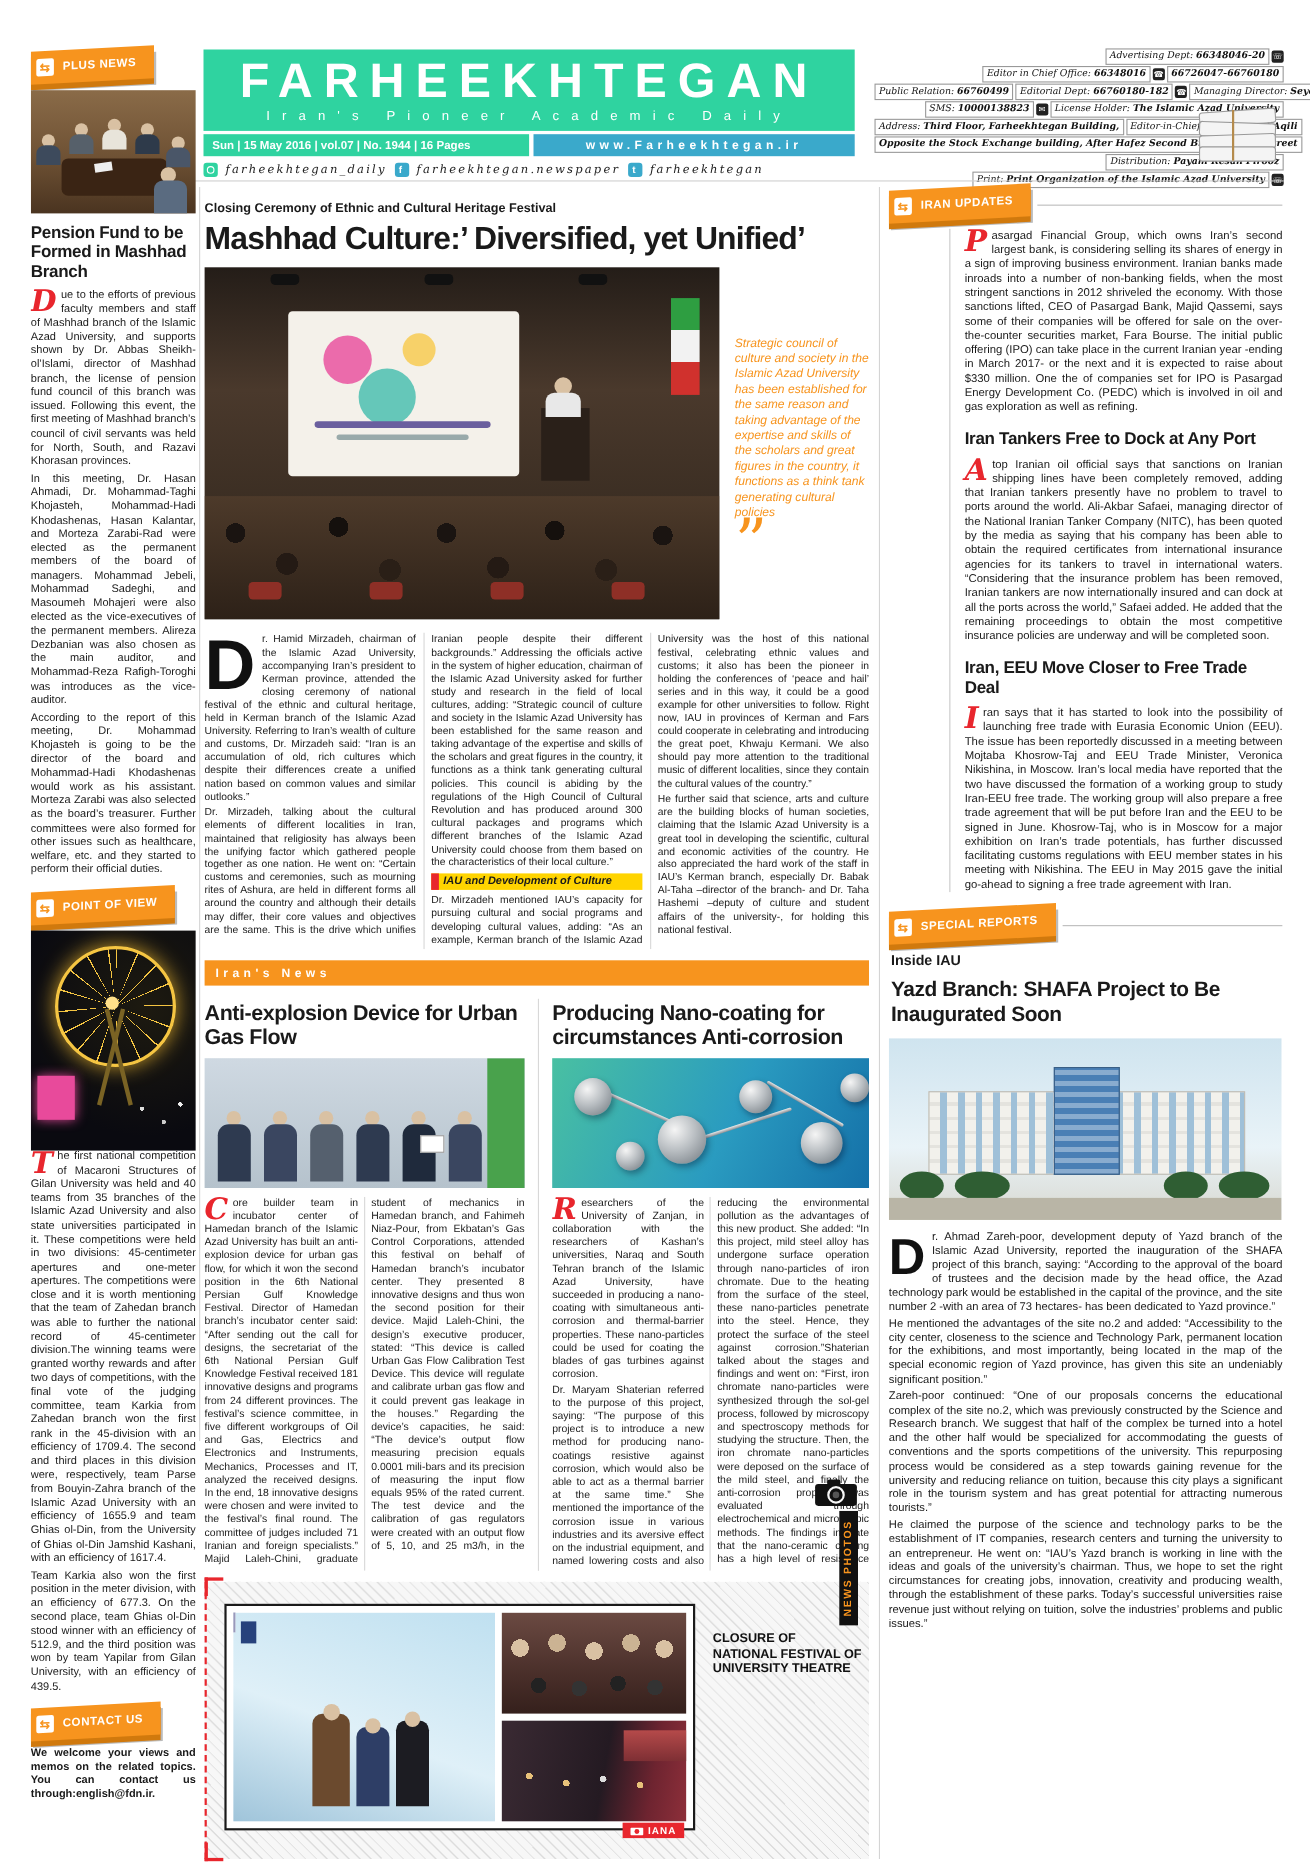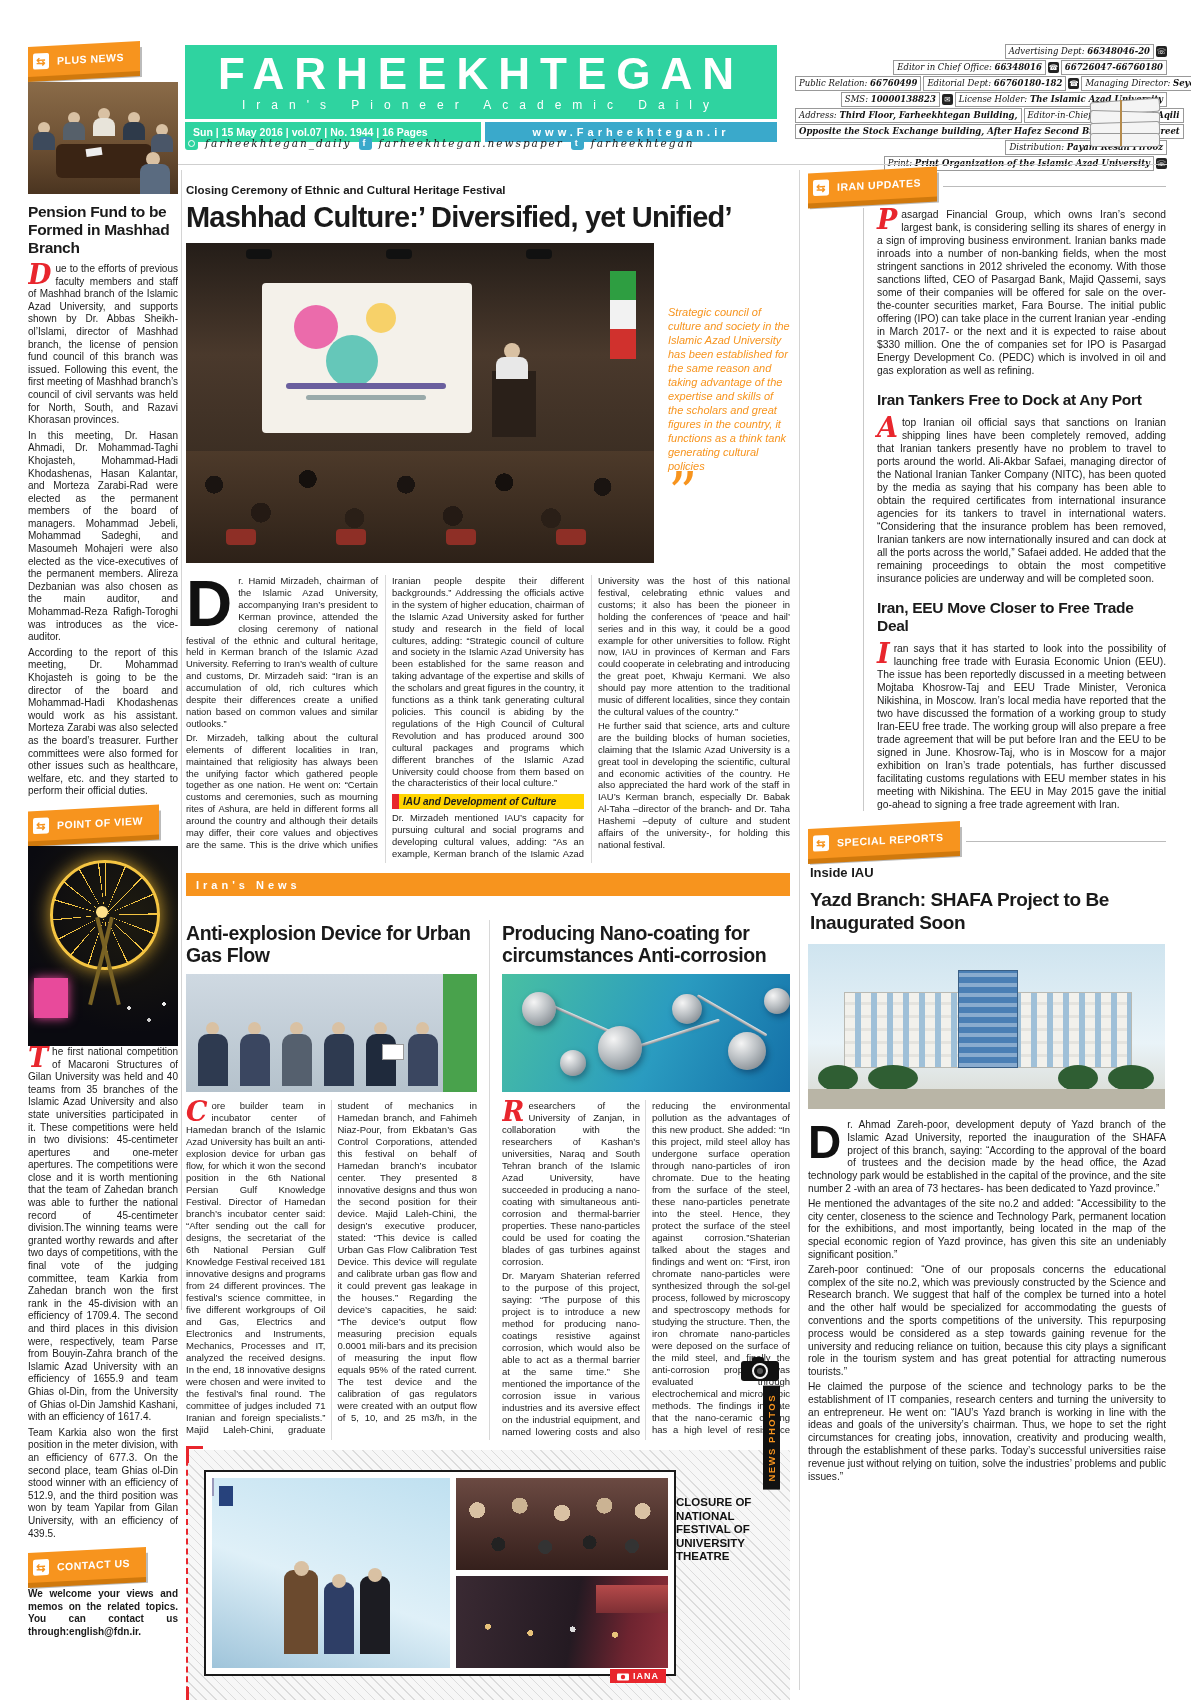--- a/index.html
+++ b/index.html
@@ -7,21 +7,21 @@
         font-family:"Liberation Sans",sans-serif;color:#1a1a1a;overflow:hidden;}
   
   .masthead{position:absolute;left:185px;top:45px;width:592px;height:74px;background:#2fd3a0;
             display:flex;flex-direction:column;justify-content:center;align-items:center;}
   .mast-title{color:#fff;font-weight:bold;font-size:44px;line-height:44px;letter-spacing:10px;white-space:nowrap;}
   .mast-tagline{color:#fff;font-size:12px;letter-spacing:11px;white-space:nowrap;margin-top:2px;}
   .date-bar{position:absolute;left:185px;top:122px;width:296px;height:20px;background:#2fd3a0;color:#fff;
             font-weight:bold;font-size:10.5px;display:flex;align-items:center;padding-left:8px;box-sizing:border-box;white-space:nowrap;}
   .web-bar{position:absolute;left:485px;top:122px;width:292px;height:20px;background:#3aa9cb;color:#fff;
            font-weight:bold;font-size:11px;letter-spacing:4px;display:flex;align-items:center;justify-content:center;white-space:nowrap;}
-  .social-row{position:absolute;left:185px;top:134px;width:592px;height:18px;display:flex;align-items:center;gap:7px;
+  .social-row{position:absolute;left:185px;top:145px;width:592px;height:18px;display:flex;align-items:center;gap:7px;
               font-family:"DejaVu Serif",serif;font-style:italic;font-size:10.5px;letter-spacing:2px;color:#222;}
   .soc-ico{width:13px;height:13px;border-radius:3px;display:inline-flex;align-items:center;justify-content:center;
            color:#fff;font-size:9px;font-style:normal;font-family:"Liberation Sans",sans-serif;font-weight:bold;}
   .ig{background:#2fd3a0;position:relative;}
   .ig::after{content:"";width:5px;height:5px;border:1.5px solid #fff;border-radius:50%;}
   .fb{background:#3aa9cb;}
   .tw{background:#3aa9cb;}
   .infobox{position:absolute;left:793px;top:44px;width:374px;height:118px;text-align:right;
            font-family:"DejaVu Serif",serif;font-style:italic;font-size:8.5px;line-height:13px;color:#111;}
   .ib-line{margin-bottom:1px;white-space:nowrap;}
@@ -134,34 +134,34 @@
   .lead-row{display:flex;}
   .pullquote{width:122px;margin-left:14px;padding-top:62px;color:#f7941e;font-weight:normal;font-style:italic;
              font-size:11px;line-height:14px;}
   .quote-glyph{font-family:"DejaVu Serif",serif;font-size:58px;line-height:40px;color:#f7941e;font-style:normal;}
   .main-body{margin-top:12px;height:288px;overflow:hidden;column-count:3;column-gap:14px;column-rule:1px solid #d8d8d8;}
   .main-body p{font-size:9.4px;line-height:11.9px;text-align:justify;margin:0 0 2px 0;}
   .subhead{background:#ffd400;border-left:7px solid #e8262d;font-weight:bold;font-style:italic;font-size:10px;
            padding:2px 4px;margin:5px 0 3px 0;break-inside:avoid;}
   .section-bar{margin-top:10px;height:23px;background:#f7941e;color:#fff;font-weight:bold;font-size:11px;
                letter-spacing:4px;display:flex;align-items:center;padding-left:10px;}
-  .two-arts{display:flex;margin-top:24px;justify-content:space-between;}
+  .two-arts{display:flex;margin-top:12px;justify-content:space-between;}
   .art{width:297px;}
   .art + .art{border-left:1px solid #d8d8d8;padding-left:12px;margin-left:12px;width:294px;}
   .art h3{font-weight:bold;font-size:19.5px;line-height:22px;letter-spacing:-.4px;margin:2px 0 8px 0;}
   .art .cols2{margin-top:8px;height:340px;overflow:hidden;column-count:2;column-gap:12px;column-rule:1px solid #d8d8d8;}
   .art .cols2 p{font-size:9.5px;line-height:12px;text-align:justify;margin:0 0 2px 0;}
   
   .photo-zone{position:relative;margin-top:10px;height:252px;
       background:repeating-linear-gradient(45deg,#dcdcdc 0 1px,transparent 1px 7px),#f7f7f7;
       border-left:2px dashed #e8262d;box-sizing:border-box;padding:20px 0 0 16px;}
   .corner{position:absolute;width:14px;height:14px;border-color:#e8262d;border-style:solid;border-width:0;}
   .c-tl{left:-2px;top:-4px;border-left-width:3px;border-top-width:3px;}
   .c-bl{left:-2px;bottom:-2px;border-left-width:3px;border-bottom-width:3px;}
-  .collage{position:relative;float:left;width:472px;height:206px;background:#fff;border:2px solid #1a1a1a;
+  .collage{position:relative;float:left;width:428px;height:206px;background:#fff;border:2px solid #1a1a1a;
            padding:6px;box-sizing:border-box;display:flex;gap:6px;}
   .col-left{position:relative;width:238px;height:100%;overflow:hidden;}
   .col-right{display:flex;flex-direction:column;gap:6px;flex:1;}
   .col-right > div{position:relative;flex:1;overflow:hidden;}
   .credit{position:absolute;right:8px;bottom:-9px;display:flex;align-items:center;gap:4px;background:#e8262d;
           color:#fff;font-weight:bold;font-size:9px;letter-spacing:1px;padding:2px 7px;}
   .cap-block{margin-left:444px;width:136px;padding-top:26px;}
   .cap-title{font-weight:bold;font-size:11.5px;line-height:13.5px;color:#111;}
   .cap-body{margin-top:6px;font-weight:bold;font-style:italic;font-size:8.8px;line-height:10.8px;color:#222;}
   .np-corner{position:absolute;right:10px;top:-94px;display:flex;flex-direction:column;align-items:flex-end;gap:4px;}

